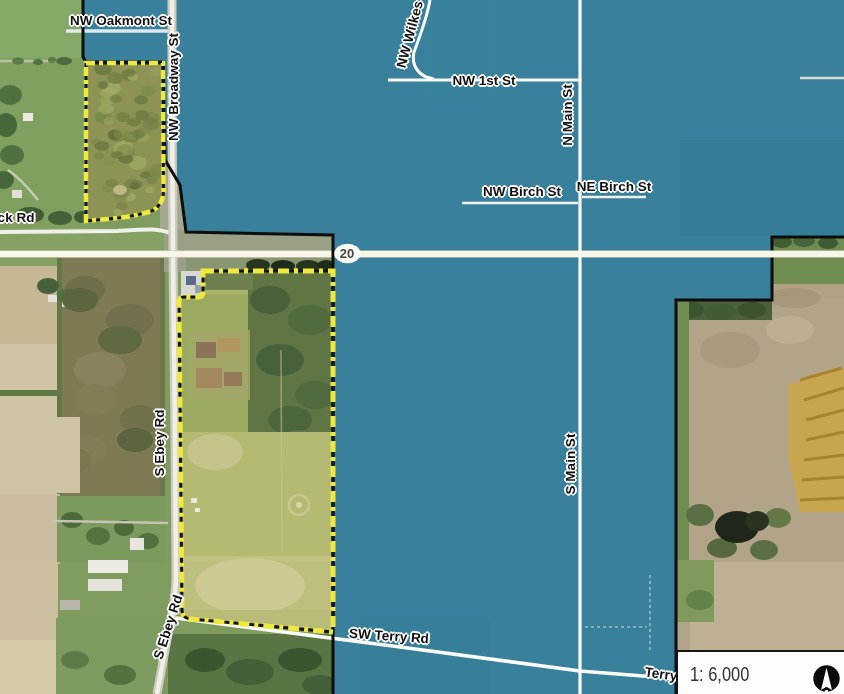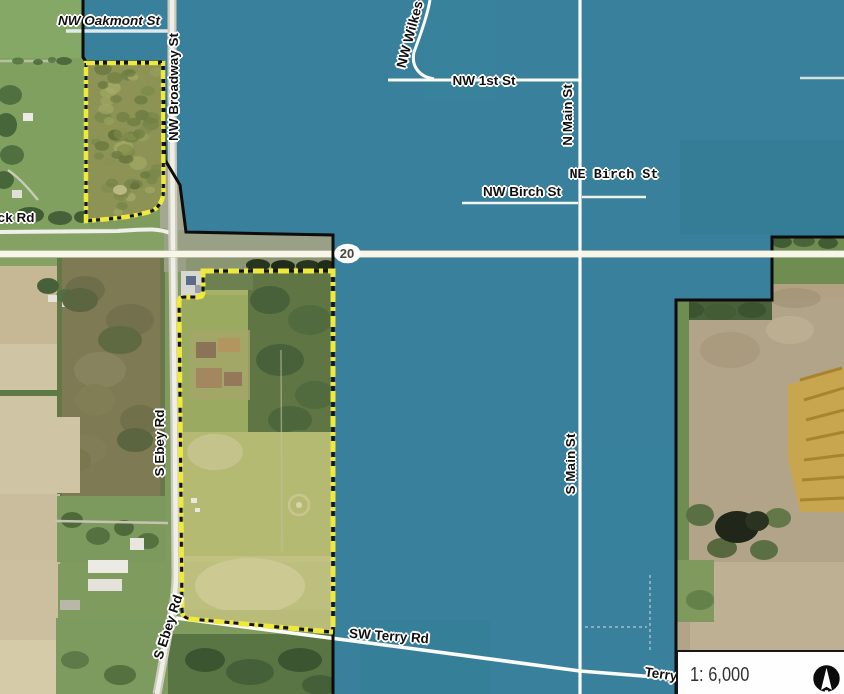--- a/index.html
+++ b/index.html
@@ -285,33 +285,33 @@
     <path d="M203,271 L333,271 L333,632 L190,619 Q182,618 182,610 L179,302 Q179,297 184,297 L198,297 Q203,297 203,292 Z" fill="none" stroke="#141414" stroke-width="3"></path>
     <path d="M203,271 L333,271 L333,632 L190,619 Q182,618 182,610 L179,302 Q179,297 184,297 L198,297 Q203,297 203,292 Z" fill="none" stroke="#efe93e" stroke-width="5" stroke-dasharray="11 5 4 5"></path>
   </g>
 
   <g>
     <ellipse cx="347.5" cy="253.5" rx="13" ry="9.8" fill="#fdfdfb"></ellipse>
     <text x="347" y="258" font-family="Liberation Sans,sans-serif" font-size="13" font-weight="bold" fill="#4a423c" text-anchor="middle">20</text>
   </g>
 </svg>
 
-<div class="lbl" style="left:109px;top:20px;font-style:italic;">NW Oakmont St</div>
+<div class="lbl" style="left:121px;top:20px;">NW Oakmont St</div>
 
 <div class="lbl" style="left:173px;top:87px;transform:translate(-50%,-50%) rotate(-90deg);">NW Broadway St</div>
 
 <div class="lbl" style="left:412px;top:26px;transform:translate(-50%,-50%) rotate(-75deg);">NW Wilkes St</div>
 
 <div class="lbl" style="left:484px;top:80px;">NW 1st St</div>
 
 <div class="lbl" style="left:567px;top:115px;transform:translate(-50%,-50%) rotate(-90deg);">N Main St</div>
 
 <div class="lbl" style="left:522px;top:191px;">NW Birch St</div>
 
-<div class="lbl" style="left:614px;top:174px;font-family:Liberation Mono, monospace;">NE Birch St</div>
+<div class="lbl" style="left:614px;top:186px;">NE Birch St</div>
 
 <div class="lbl" style="left:16px;top:217px;">ck Rd</div>
 
 <div class="lbl" style="left:159px;top:443px;transform:translate(-50%,-50%) rotate(-90deg);">S Ebey Rd</div>
 
 <div class="lbl" style="left:570px;top:464px;transform:translate(-50%,-50%) rotate(-90deg);">S Main St</div>
 
 <div class="lbl" style="left:168px;top:627px;transform:translate(-50%,-50%) rotate(-72deg);">S Ebey Rd</div>
 
 <div class="lbl" style="left:389px;top:636px;transform:translate(-50%,-50%) rotate(4deg);">SW Terry Rd</div>

